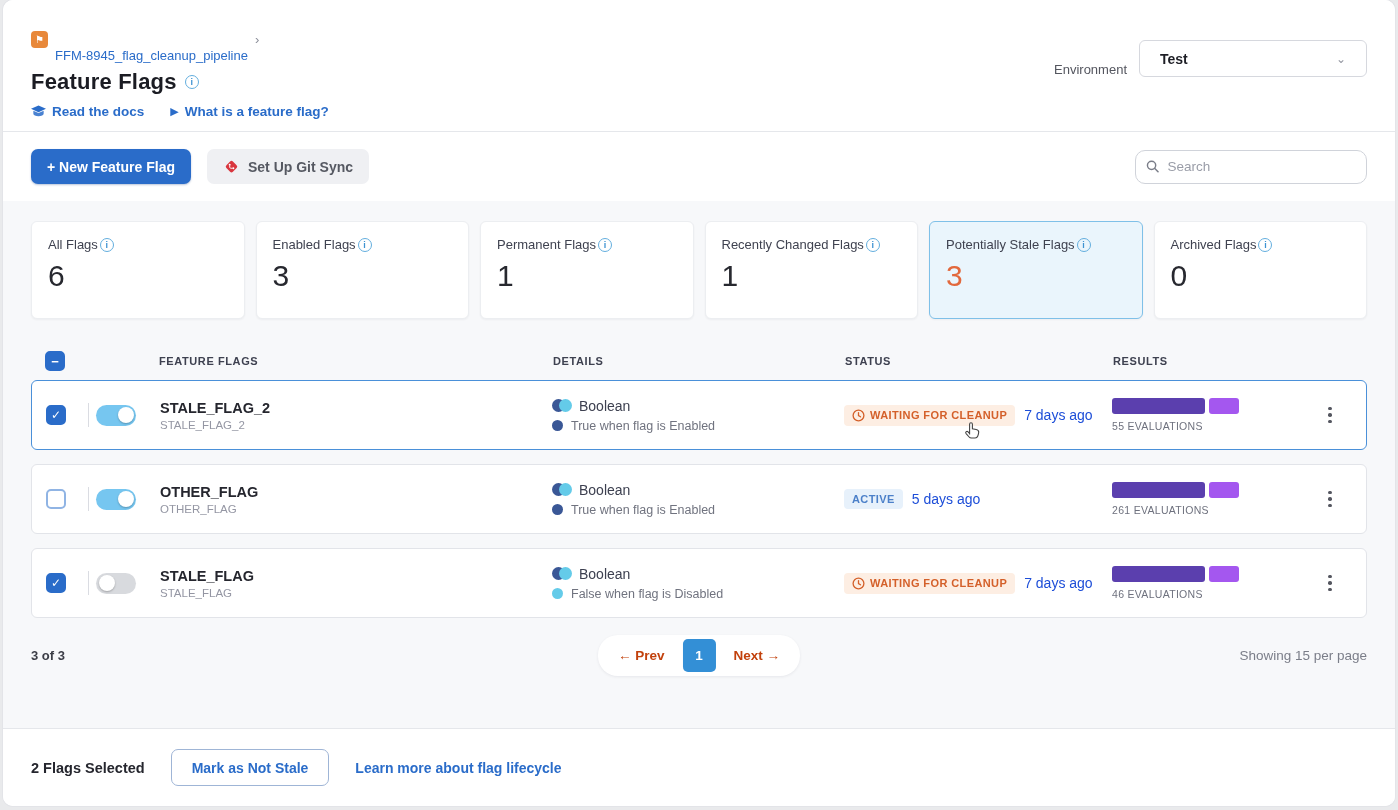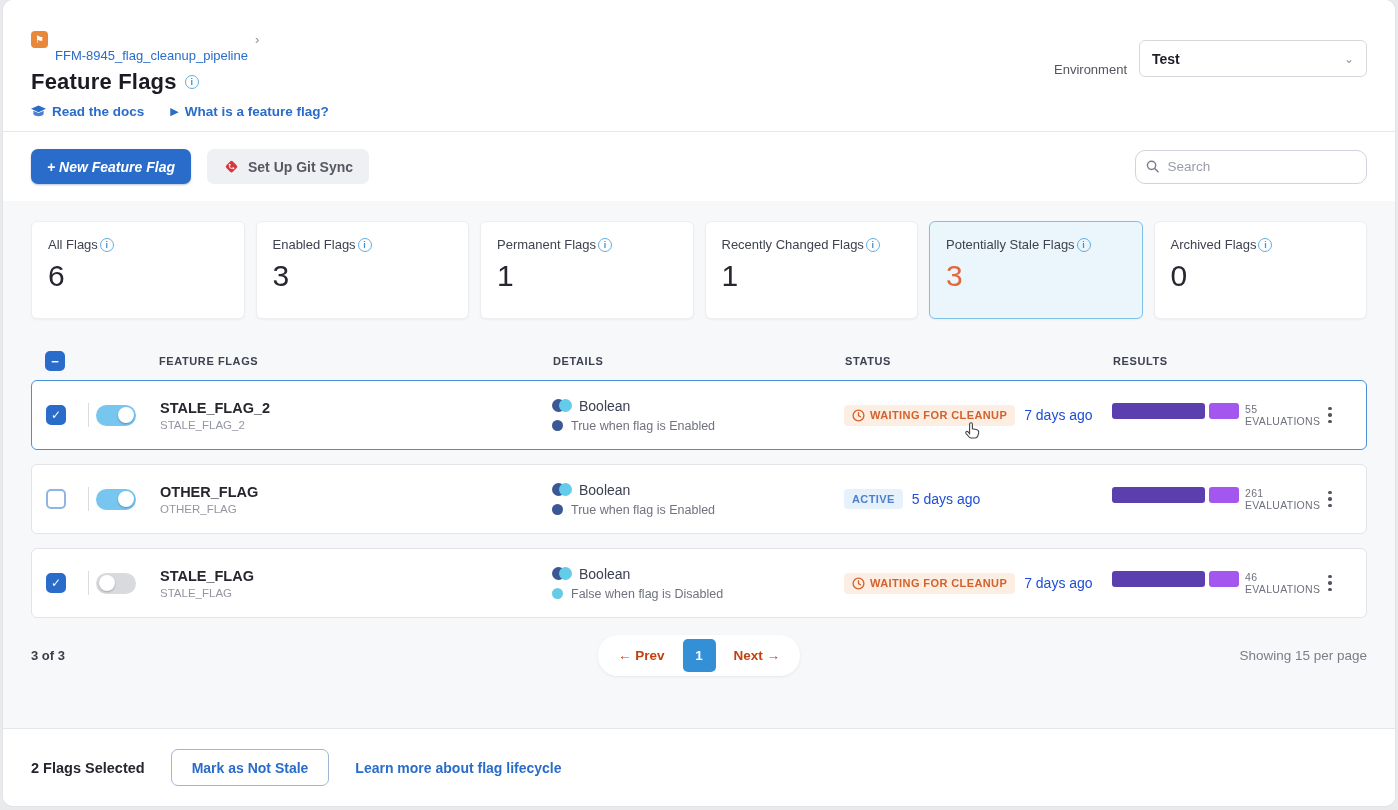--- a/index.html
+++ b/index.html
@@ -25,29 +25,29 @@
   .page-title-row { display:flex; align-items:center; gap:8px; margin-top:6px; }
   .page-title { font-size:22px; font-weight:700; color:#1b1c23; letter-spacing:.2px; }
   .info-icon { width:14px; height:14px; border:1px solid #63aede; color:#3e93d2; border-radius:50%;
     font-size:9px; display:inline-flex; align-items:center; justify-content:center; font-weight:700; flex:none;}
   .header-links { display:flex; align-items:center; gap:26px; margin-top:9px; }
   .hlink { display:flex; align-items:center; gap:6px; color:#2a6cc9; font-size:13.5px; font-weight:600; cursor:pointer; }
   .play-glyph { color:#2a6cc9; font-size:11px; font-family:"DejaVu Sans",sans-serif; }
   .env-block { position:absolute; right:28px; top:40px; display:flex; align-items:flex-end; gap:12px; }
   .env-label { font-size:13px; color:#54565f; }
   .env-select { width:228px; height:37px; border:1px solid #d6d8de; border-radius:6px; background:#fff;
-    display:flex; align-items:center; justify-content:space-between; padding:0 12px; cursor:pointer; }
+    display:flex; align-items:center; justify-content:space-between; padding:0 20px; cursor:pointer; }
   .env-value { font-size:14px; font-weight:700; color:#1e1f26; }
   .chev { color:#9598a2; font-size:12px; font-family:"DejaVu Sans",sans-serif; }
 
   
   .toolbar { display:flex; align-items:center; padding:17px 28px; background:#fff; gap:16px; }
   .btn-primary { background:#2a6cc9; color:#fff; border:none; border-radius:7px; height:35px;
     padding:0 16px; font-size:14px; font-weight:700; display:flex; align-items:center; gap:7px; cursor:pointer;
-    font-family:inherit; box-shadow:0 1px 2px rgba(20,60,130,.3);font-style:italic;}
+    font-family:inherit; box-shadow:0 1px 2px rgba(20,60,130,.3);}
   .btn-git { background:#eff0f3; color:#565962; border:none; border-radius:7px; height:35px;
     padding:0 16px; font-size:14px; font-weight:700; display:flex; align-items:center; gap:8px; cursor:pointer; font-family:inherit;}
   .search-box { margin-left:auto; width:232px; height:34px; border:1px solid #d0d3da; border-radius:10px;
     display:flex; align-items:center; gap:8px; padding:0 10px; background:#fff; }
   .search-box input { border:none; outline:none; font-size:13.5px; width:100%; color:#3a3c45; font-family:inherit; background:transparent;}
   .search-box input::placeholder { color:#9a9da8; }
 
   
   .content { flex:1; background:#f7f8fa; padding:20px 28px 10px; }
   .stats { display:flex; gap:11px; }
@@ -91,21 +91,21 @@
   .var-dot.navy { background:#3a5796; }
   .var-dot.cyan { background:#64cbe9; }
 
   .status-cell { display:flex; align-items:center; gap:9px; position:relative; }
   .status-badge { display:inline-flex; align-items:center; gap:5px; font-size:11px; font-weight:700;
     letter-spacing:.4px; padding:4px 8px; border-radius:4px; }
   .status-badge.warning { background:#fdeee3; color:#d4602a; }
   .status-badge.active { background:#e7f1fb; color:#4c80c9; }
   .status-date { font-size:14px; color:#1d4ed8; }
 
-  .results-cell { display:flex; align-items:flex-start; gap:6px; }
+  .results-cell { display:flex; flex-direction:column; align-items:flex-start; gap:6px; }
   .eval-bar { display:flex; gap:4px; height:16px; }
   .bar-dark { background:#5b3fae; border-radius:3px; height:16px; }
   .bar-light { background:#a457ef; border-radius:3px; height:16px; }
   .eval-label { font-size:10.5px; color:#6e717e; letter-spacing:.3px; }
 
   .kebab { display:flex; flex-direction:column; gap:3px; align-items:center; cursor:pointer; padding:6px; }
   .kebab i { width:3.5px; height:3.5px; border-radius:50%; background:#54565f; }
 
   .table-footer { display:flex; align-items:center; margin-top:16px; height:42px; position:relative; }
   .rows-summary { font-size:13px; font-weight:700; color:#3c3e47; }

